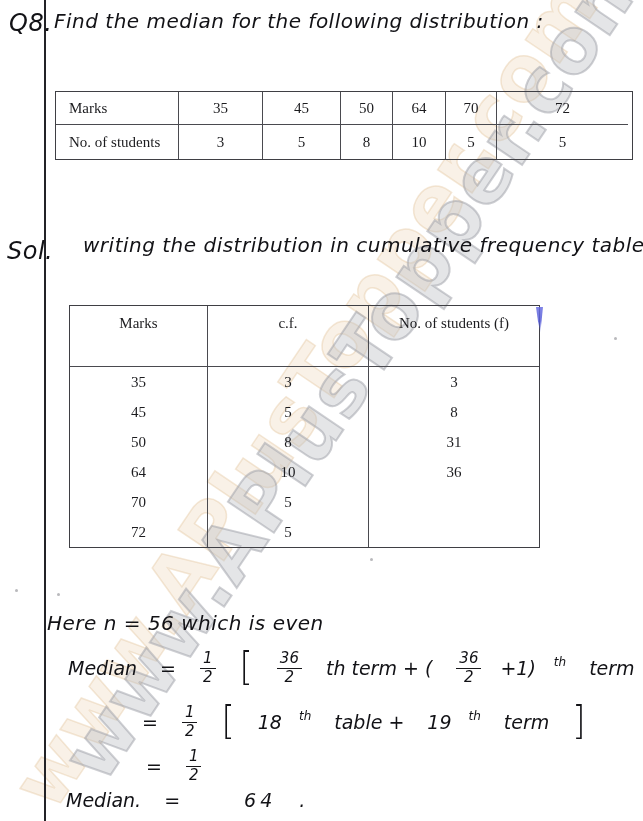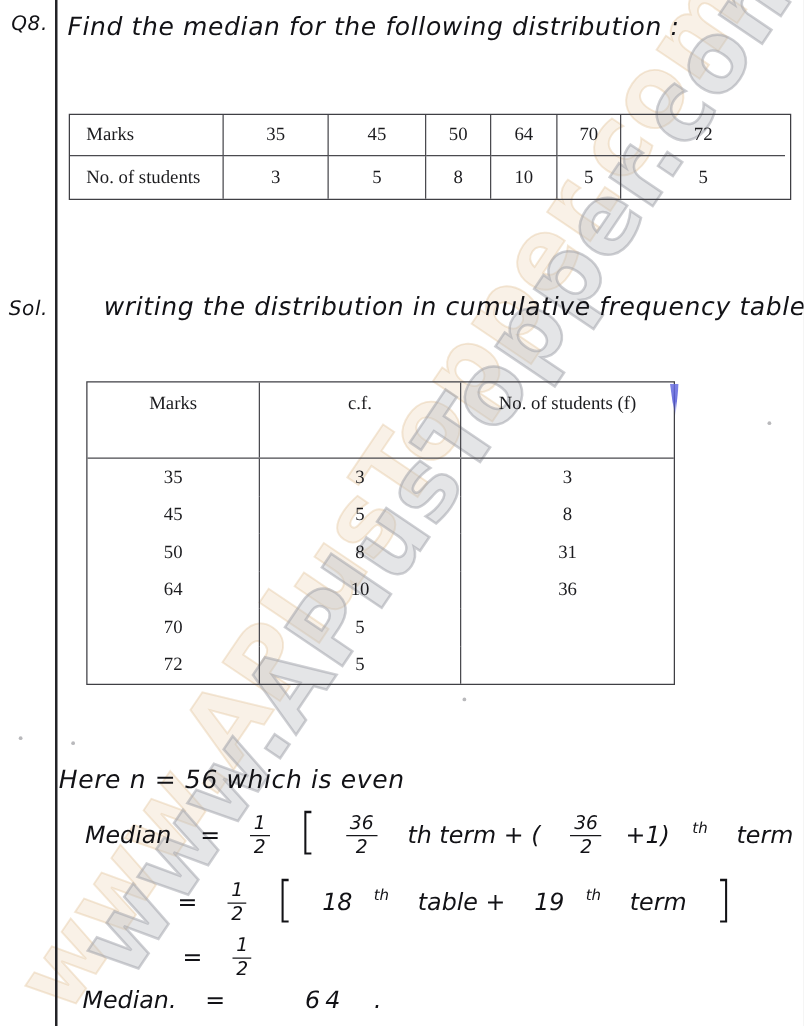--- a/index.html
+++ b/index.html
@@ -29,21 +29,21 @@
     background:linear-gradient(180deg,#6a6fe2 0%,#555bd8 55%,rgba(90,96,221,0));
     clip-path:polygon(0 0,100% 0,62% 100%,30% 58%);opacity:.85;
   }
   .speck{position:absolute;width:3px;height:3px;border-radius:50%;background:#8a8a90;opacity:.6;}
   
   .hand{
     position:absolute;font-family:"DejaVu Sans",sans-serif;font-style:italic;
     color:#121216;letter-spacing:.5px;white-space:nowrap;
   }
   .hand-lg{font-size:20px;}
-  .hand-sm{font-size:16px;}
+  .hand-sm{font-size:24px;}
   
   .ptable{position:absolute;border:1.6px solid #3f3f44;box-sizing:border-box;background:transparent;}
   .t1{left:55px;top:91px;width:578px;display:grid;
       grid-template-columns:123px 84px 78px 52px 53px 51px 131px;
       grid-template-rows:33px 34px;}
   .t1 .cell{
     border-right:1.4px solid #4a4a4f;border-bottom:1.4px solid #4a4a4f;
     display:flex;align-items:center;justify-content:center;
     font-size:15px;box-sizing:border-box;background:transparent;
   }

